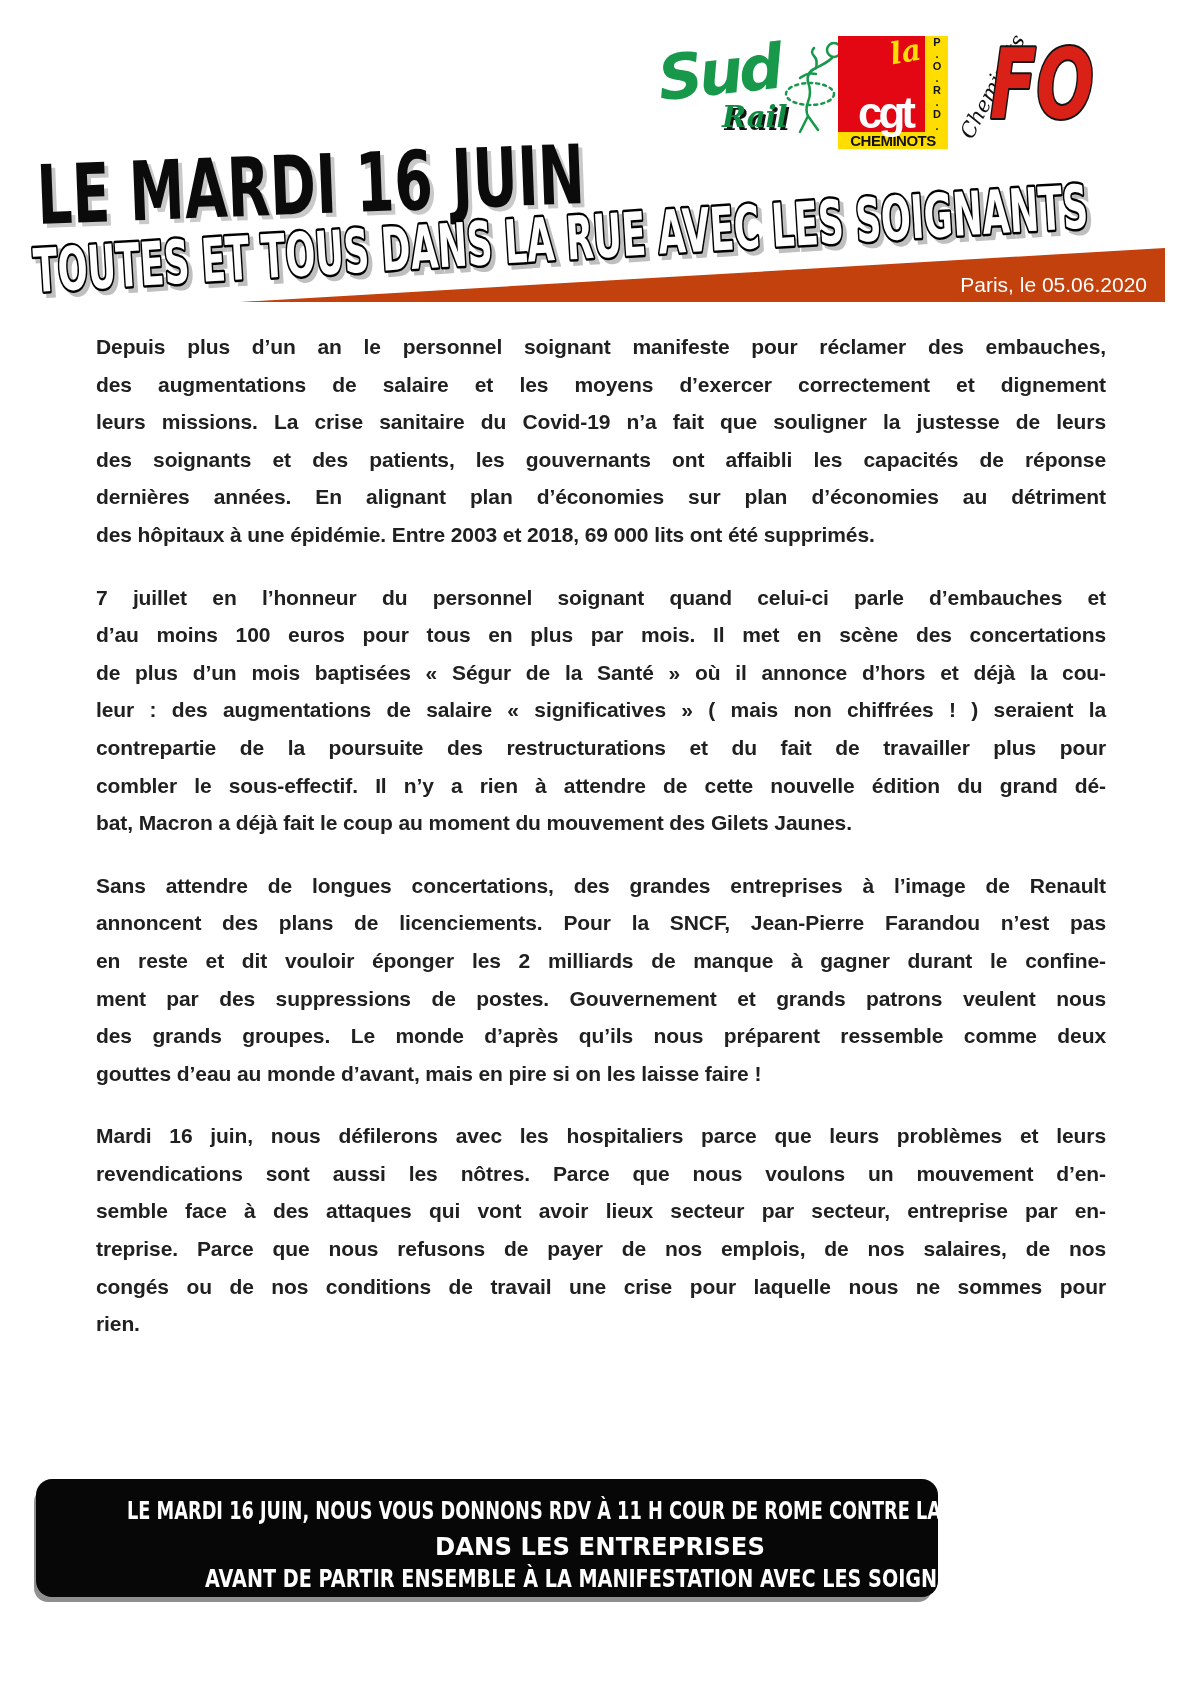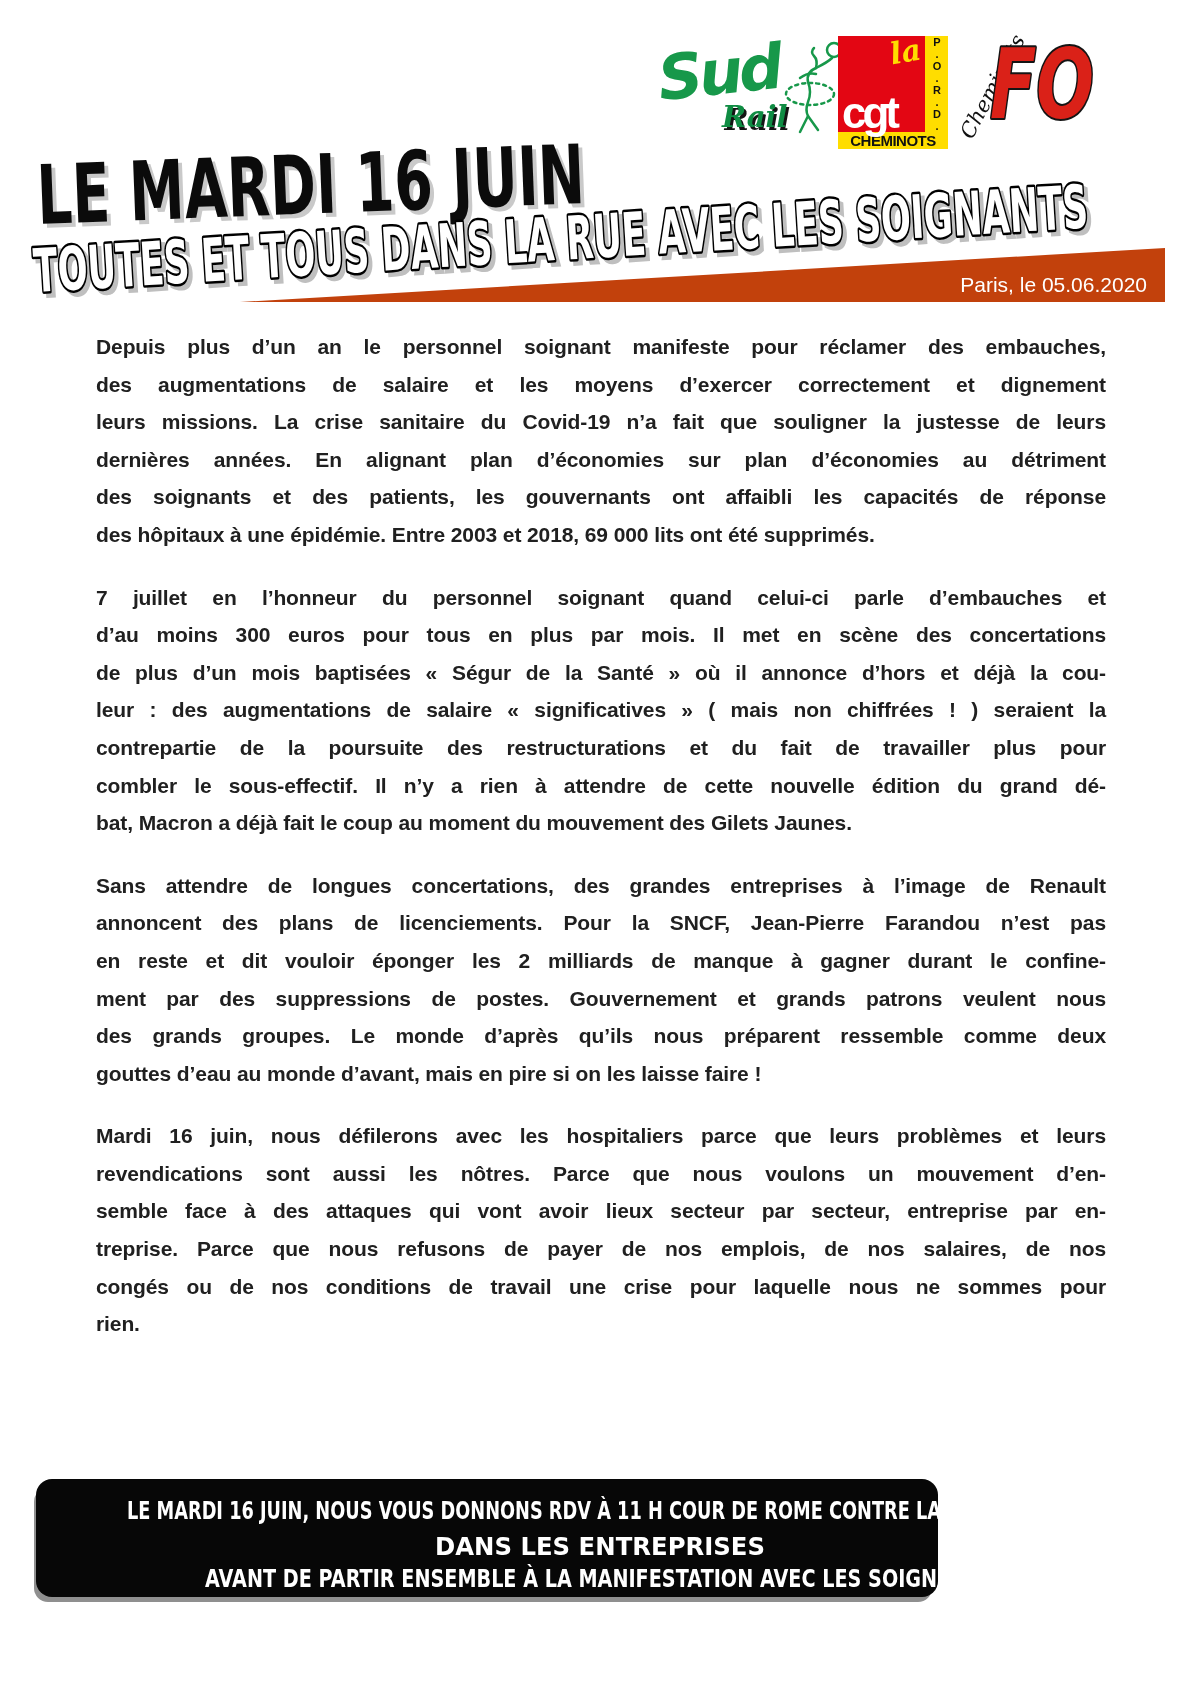--- a/index.html
+++ b/index.html
@@ -27,21 +27,21 @@
     display:flex;flex-direction:column;
   }
   .cgt-top{flex:1;display:flex;}
   .cgt-red{position:relative;flex:1;background:#e30613;}
   .cgt-la{
     position:absolute;right:4px;top:-2px;
     font-family:"DejaVu Serif",serif;font-style:italic;font-weight:bold;
     font-size:30px;color:#ffdd00;transform:rotate(-10deg);
   }
   .cgt-acro{
-    position:absolute;left:4px;bottom:-6px;
+    position:absolute;left:20px;bottom:-6px;
     font-weight:bold;font-size:44px;letter-spacing:-4px;color:#ffffff;
   }
   .cgt-strip{
     width:23px;background:#ffdd00;color:#111;
     font-weight:bold;font-size:11px;line-height:13px;
     writing-mode:vertical-rl;text-orientation:upright;
     display:flex;align-items:center;justify-content:center;
   }
   .cgt-bottom{
     height:23px;background:#ffdd00;color:#111;
@@ -135,27 +135,27 @@
 
   <div class="wedge">
     <div class="dateline">Paris, le 05.06.2020</div>
   </div>
 
   <div class="body-text">
     <div class="para">
       <div class="line">Depuis plus d’un an le personnel soignant manifeste pour réclamer des embauches,</div>
       <div class="line">des augmentations de salaire et les moyens d’exercer correctement et dignement</div>
       <div class="line">leurs missions. La crise sanitaire du Covid-19 n’a fait que souligner la justesse de leurs</div>
+      <div class="line">des soignants et des patients, les gouvernants ont affaibli les capacités de réponse</div>
       <div class="line">dernières années. En alignant plan d’économies sur plan d’économies au détriment</div>
-      <div class="line">des soignants et des patients, les gouvernants ont affaibli les capacités de réponse</div>
       <div class="line last">des hôpitaux à une épidémie. Entre 2003 et 2018, 69 000 lits ont été supprimés.</div>
     </div>
     <div class="para">
       <div class="line">7 juillet en l’honneur du personnel soignant quand celui-ci parle d’embauches et</div>
-      <div class="line">d’au moins 300 euros pour tous en plus par mois. Il met en scène des concertations</div>
+      <div class="line">d’au moins 100 euros pour tous en plus par mois. Il met en scène des concertations</div>
       <div class="line">de plus d’un mois baptisées « Ségur de la Santé » où il annonce d’hors et déjà la cou-</div>
       <div class="line">leur : des augmentations de salaire « significatives » ( mais non chiffrées ! ) seraient la</div>
       <div class="line">contrepartie de la poursuite des restructurations et du fait de travailler plus pour</div>
       <div class="line">combler le sous-effectif. Il n’y a rien à attendre de cette nouvelle édition du grand dé-</div>
       <div class="line last">bat, Macron a déjà fait le coup au moment du mouvement des Gilets Jaunes.</div>
     </div>
     <div class="para">
       <div class="line">Sans attendre de longues concertations, des grandes entreprises à l’image de Renault</div>
       <div class="line">annoncent des plans de licenciements. Pour la SNCF, Jean-Pierre Farandou n’est pas</div>
       <div class="line">en reste et dit vouloir éponger les 2 milliards de manque à gagner durant le confine-</div>

